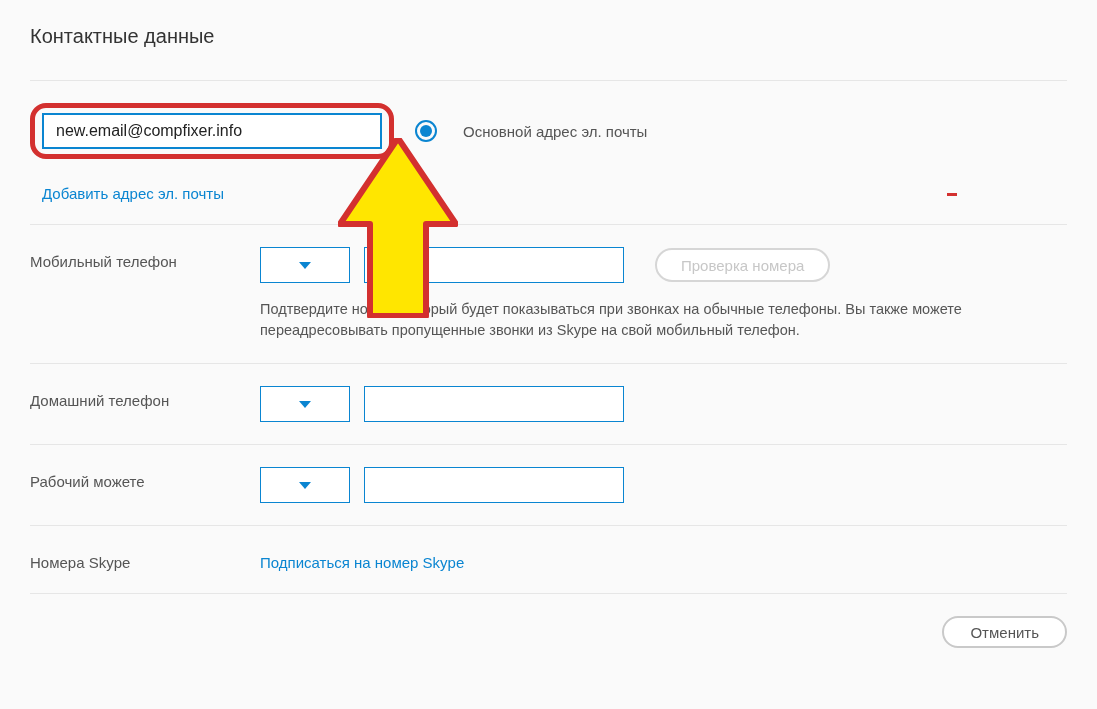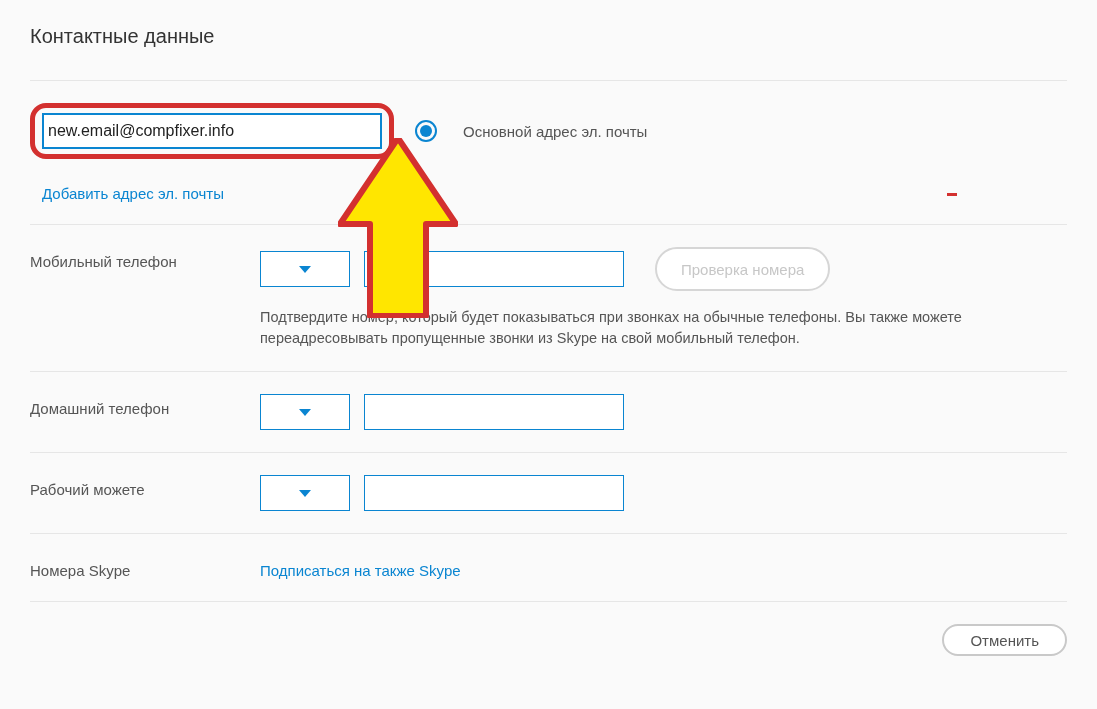--- a/index.html
+++ b/index.html
@@ -53,21 +53,21 @@
       border: 5px solid #d3302f;
       border-radius: 16px;
       pointer-events: none;
     }
     .text-input {
       border: 2px solid #0a85d1;
       height: 36px;
       width: 340px;
       font-size: 16px;
       color: #222;
-      padding: 0 4px;
+      padding: 0 12px;
       outline: none;
       background: #fff;
     }
     .radio-wrap {
       display: flex;
       align-items: center;
       gap: 26px;
       margin-left: 6px;
     }
     .radio-outer {
@@ -109,21 +109,21 @@
       outline: none;
       padding: 0 8px;
       font-size: 15px;
       margin-left: -1px;
     }
     .verify-btn {
       border: 2px solid #d6d6d6;
       color: #c7c7c7;
       background: #fff;
       border-radius: 24px;
-      height: 44px;
+      height: 34px;
       padding: 0 24px;
       font-size: 15px;
       margin-left: 16px;
       cursor: default;
     }
     .hint {
       font-size: 14.5px;
       color: #555;
       line-height: 1.45;
       margin-top: 12px;
@@ -230,21 +230,21 @@
           <span class="caret"></span>
         </div>
       <input class="phone-input" type="text" style="">
     </div>
   </div>
 </div>
 
 <div class="row">
   <div class="row-label">Номера Skype</div>
   <div class="row-body">
-    <div class="skylink">Подписаться на также Skype</div>
+    <div class="skylink">Подписаться на номер Skype</div>
   </div>
 </div>
 
 <div class="buttons">
   <button class="btn btn-cancel">Отменить</button>
 </div>
 
 <div class="arrow">
   <svg viewBox="0 0 120 180">
     <polygon points="60,0 118,86 88,86 88,178 32,178 32,86 2,86" fill="#ffe600" stroke="#d3302f" stroke-width="6" stroke-linejoin="round"></polygon>

